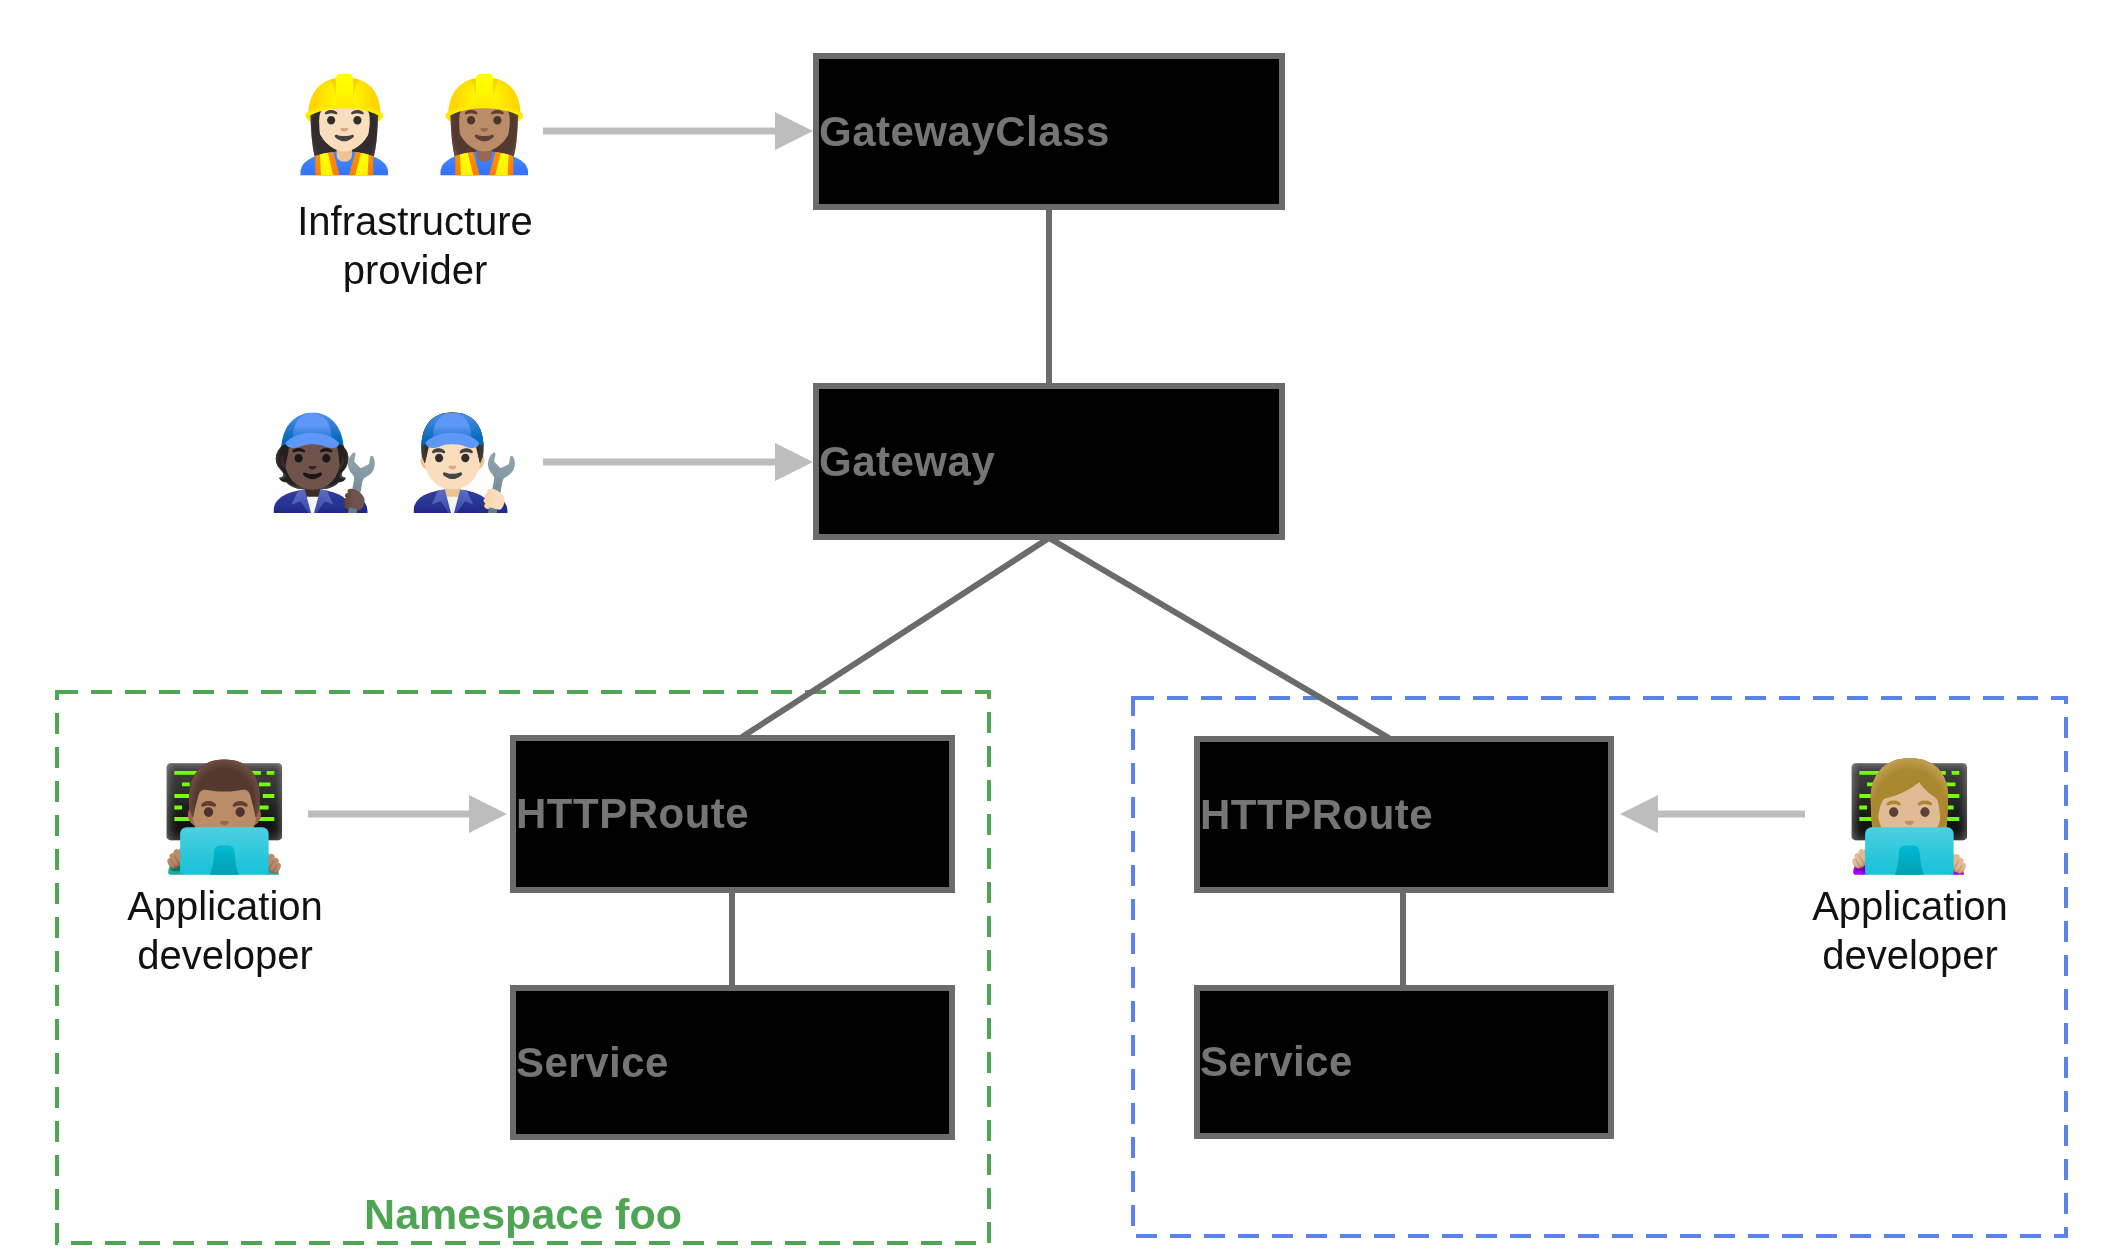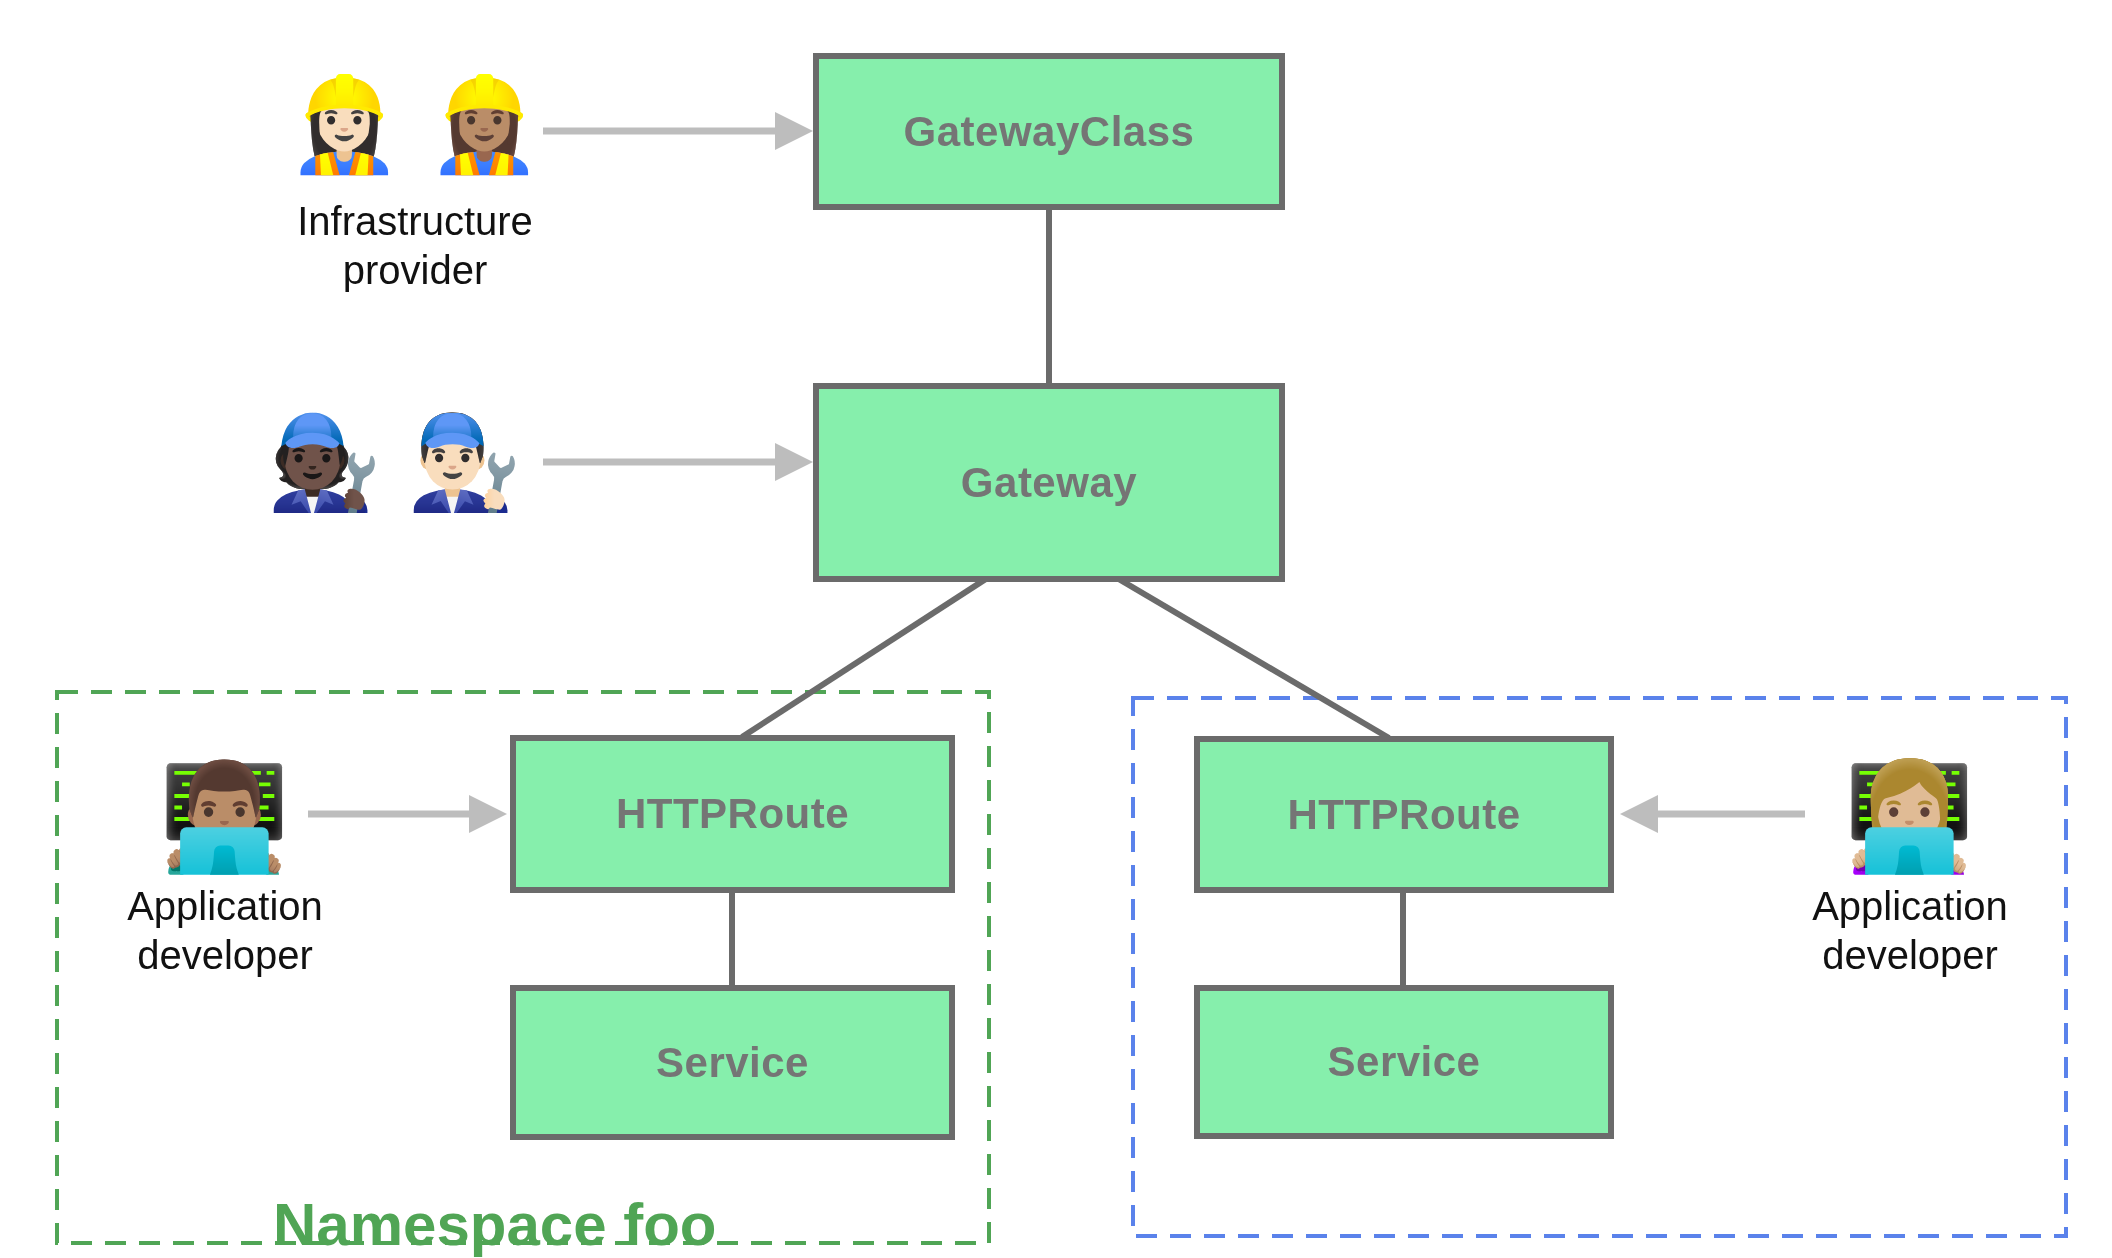--- a/index.html
+++ b/index.html
@@ -18,28 +18,28 @@
     width:2112px;height:1258px;
     background:var(--background);
     font-family:"Liberation Sans","DejaVu Sans",sans-serif;
     overflow:hidden;
   }
   svg.layer{position:absolute;left:0;top:0;width:2112px;height:1258px;}
   .node{
     position:absolute;
     box-sizing:border-box;
     border:6px solid var(--node-border);
-    background:#86efac;
-    display:flex;align-items:center;justify-content:center;
+    background:#000000;
+    display:flex;align-items:center;
     color:var(--node-label);
     font-size:42px;font-weight:700;
     letter-spacing:0.5px;
   }
   .node-gateway-class{left:813px;top:53px;width:472px;height:157px;}
-  .node-gateway{left:813px;top:383px;width:472px;height:199px;}
+  .node-gateway{left:813px;top:383px;width:472px;height:157px;}
   .node-httproute-foo{left:510px;top:735px;width:445px;height:158px;}
   .node-service-foo{left:510px;top:985px;width:445px;height:155px;}
   .node-httproute-bar{left:1194px;top:736px;width:420px;height:157px;}
   .node-service-bar{left:1194px;top:985px;width:420px;height:154px;}
   .persona{
     position:absolute;
     display:flex;flex-direction:column;align-items:center;
     text-align:center;
   }
   .persona-emojis{
@@ -50,22 +50,22 @@
     color:var(--persona-label);
     font-size:40px;line-height:49px;
     white-space:pre-line;
   }
   .persona-infra{left:235px;top:52px;width:360px;}
   .persona-cluster{left:215px;top:390px;width:360px;}
   .persona-dev-foo{left:75px;top:752px;width:300px;}
   .persona-dev-bar{left:1760px;top:752px;width:300px;}
   .ns-label{
     position:absolute;
-    width:500px;
-    font-size:60px;font-weight:700;
+    width:500px;text-align:center;
+    font-size:43px;font-weight:700;
   }
   .ns-label-foo{left:273px;top:1190px;color:var(--namespace-foo);}
   .ns-label-bar{left:1350px;top:1184px;color:var(--namespace-bar);}
 </style>
 </head>
 <body>
 
 <div class="stage">
 
   <svg class="layer" viewBox="0 0 2112 1258">

